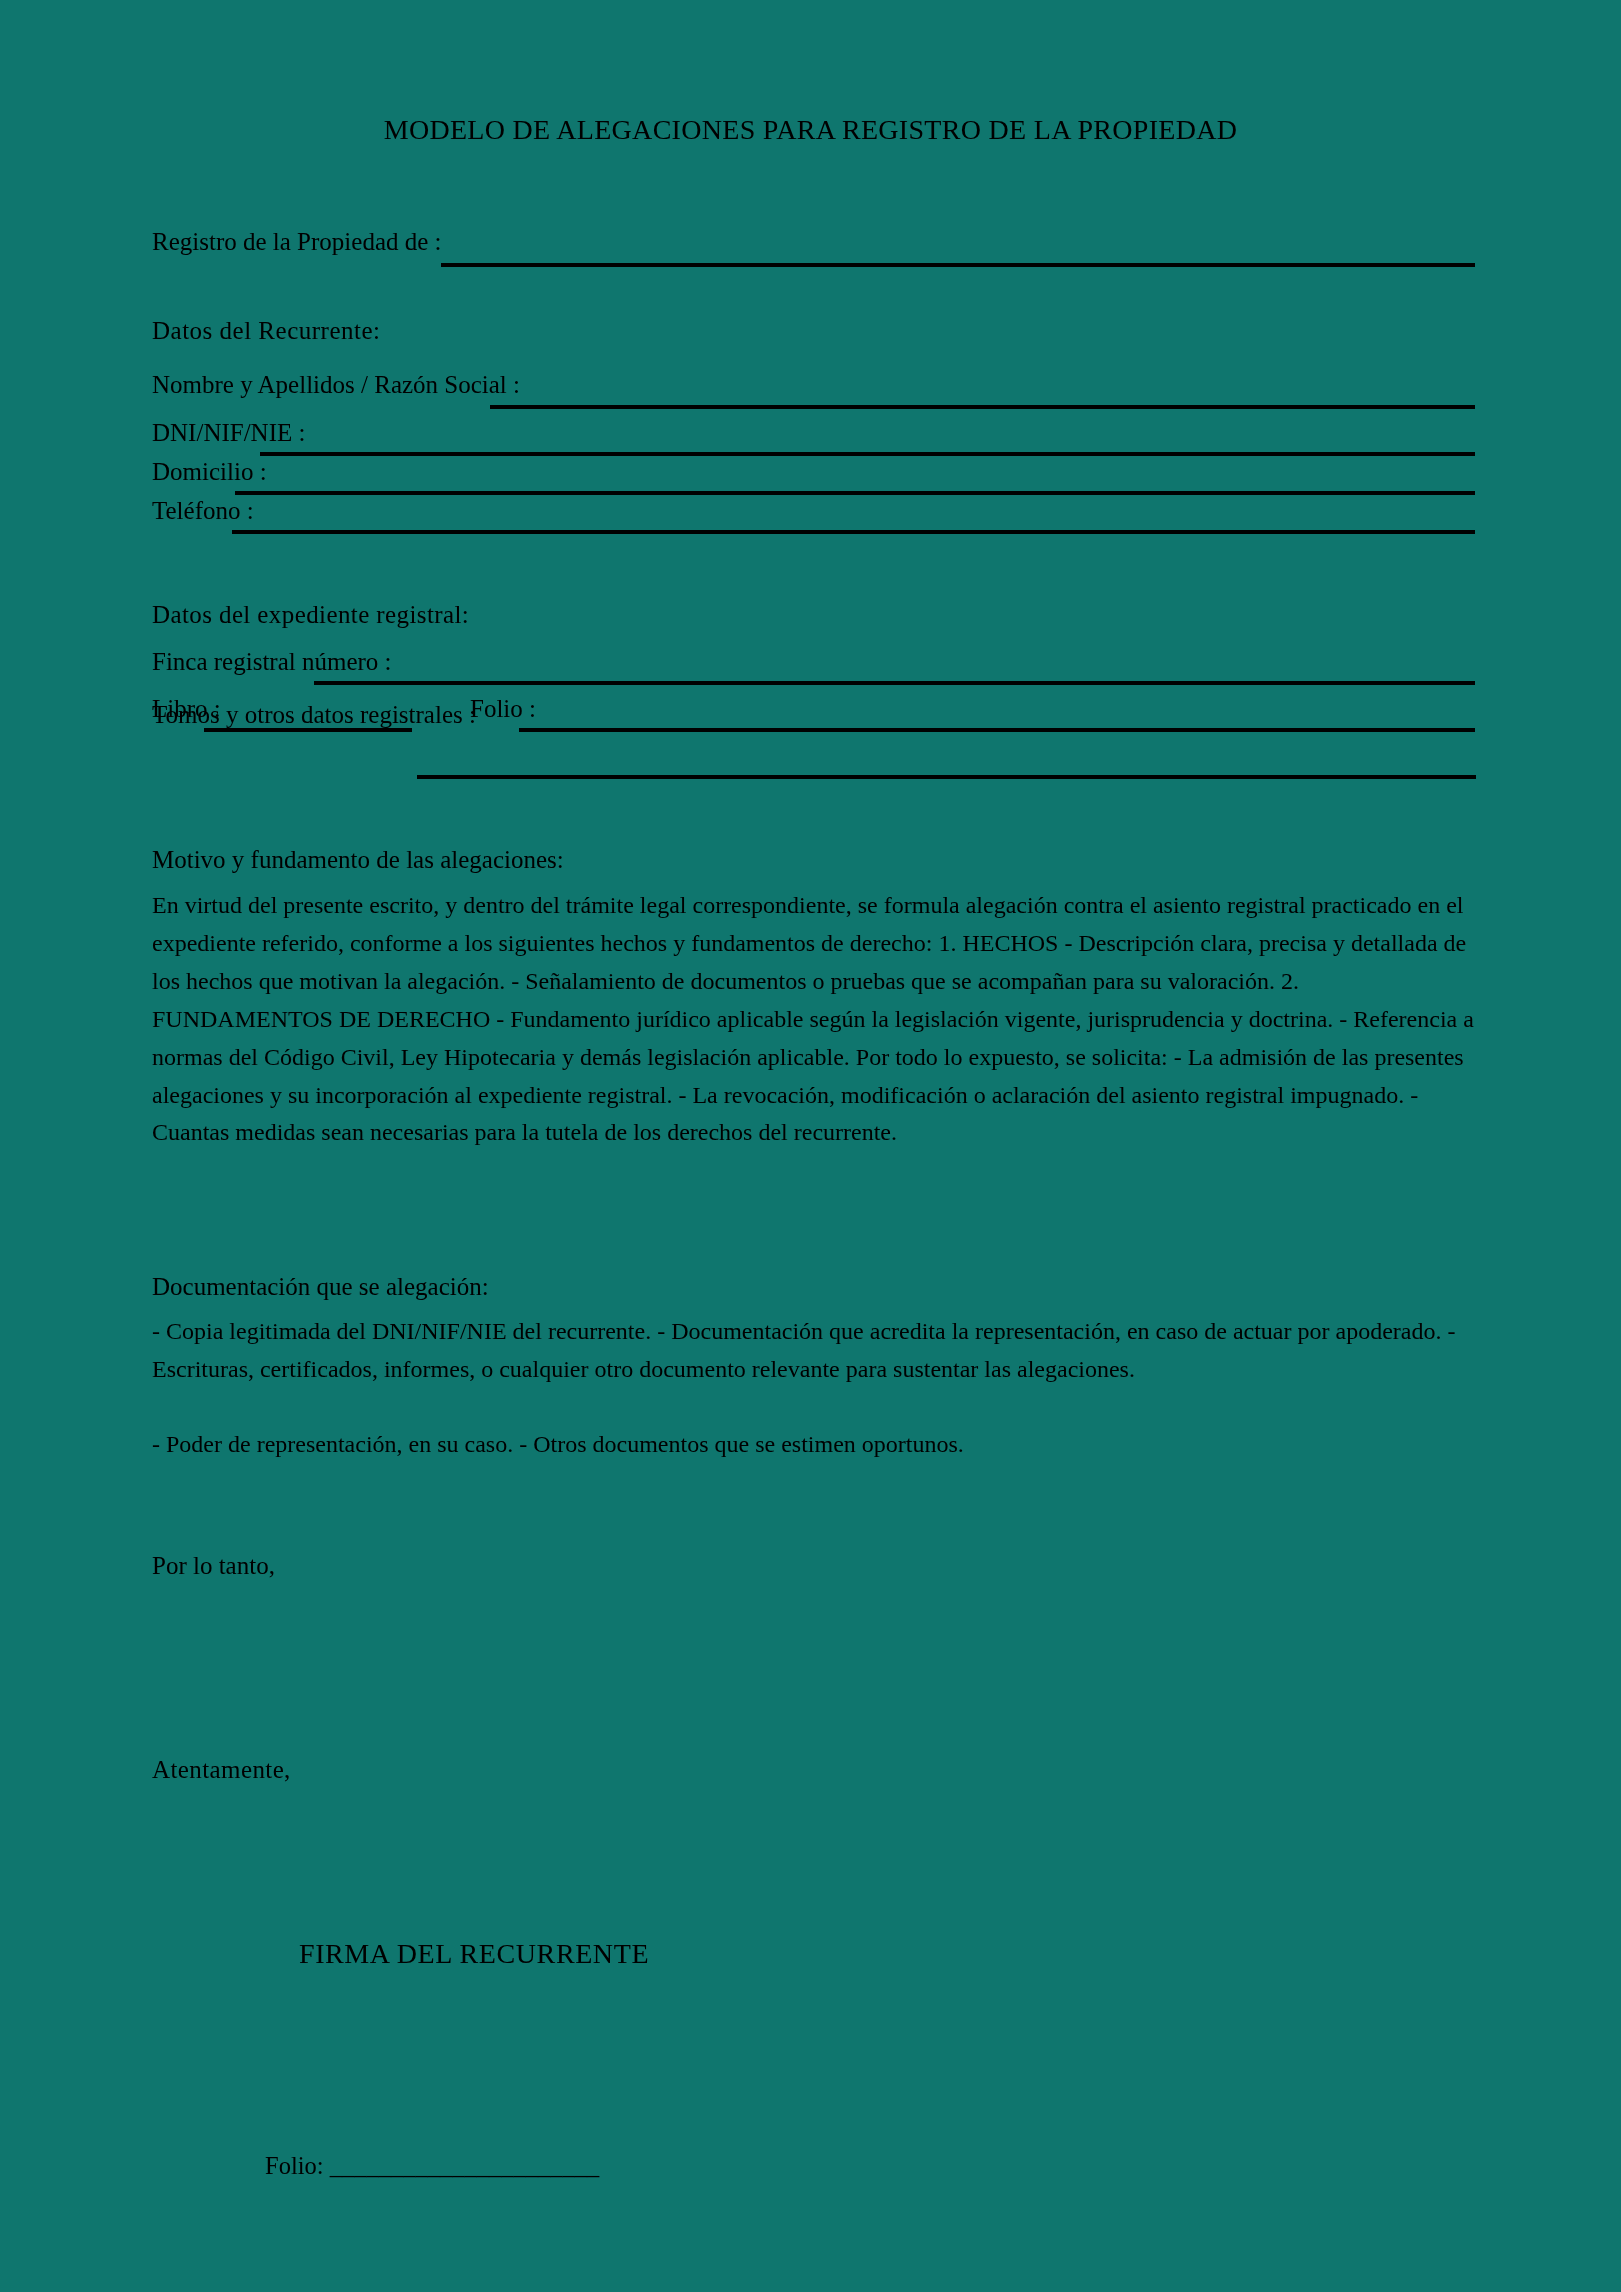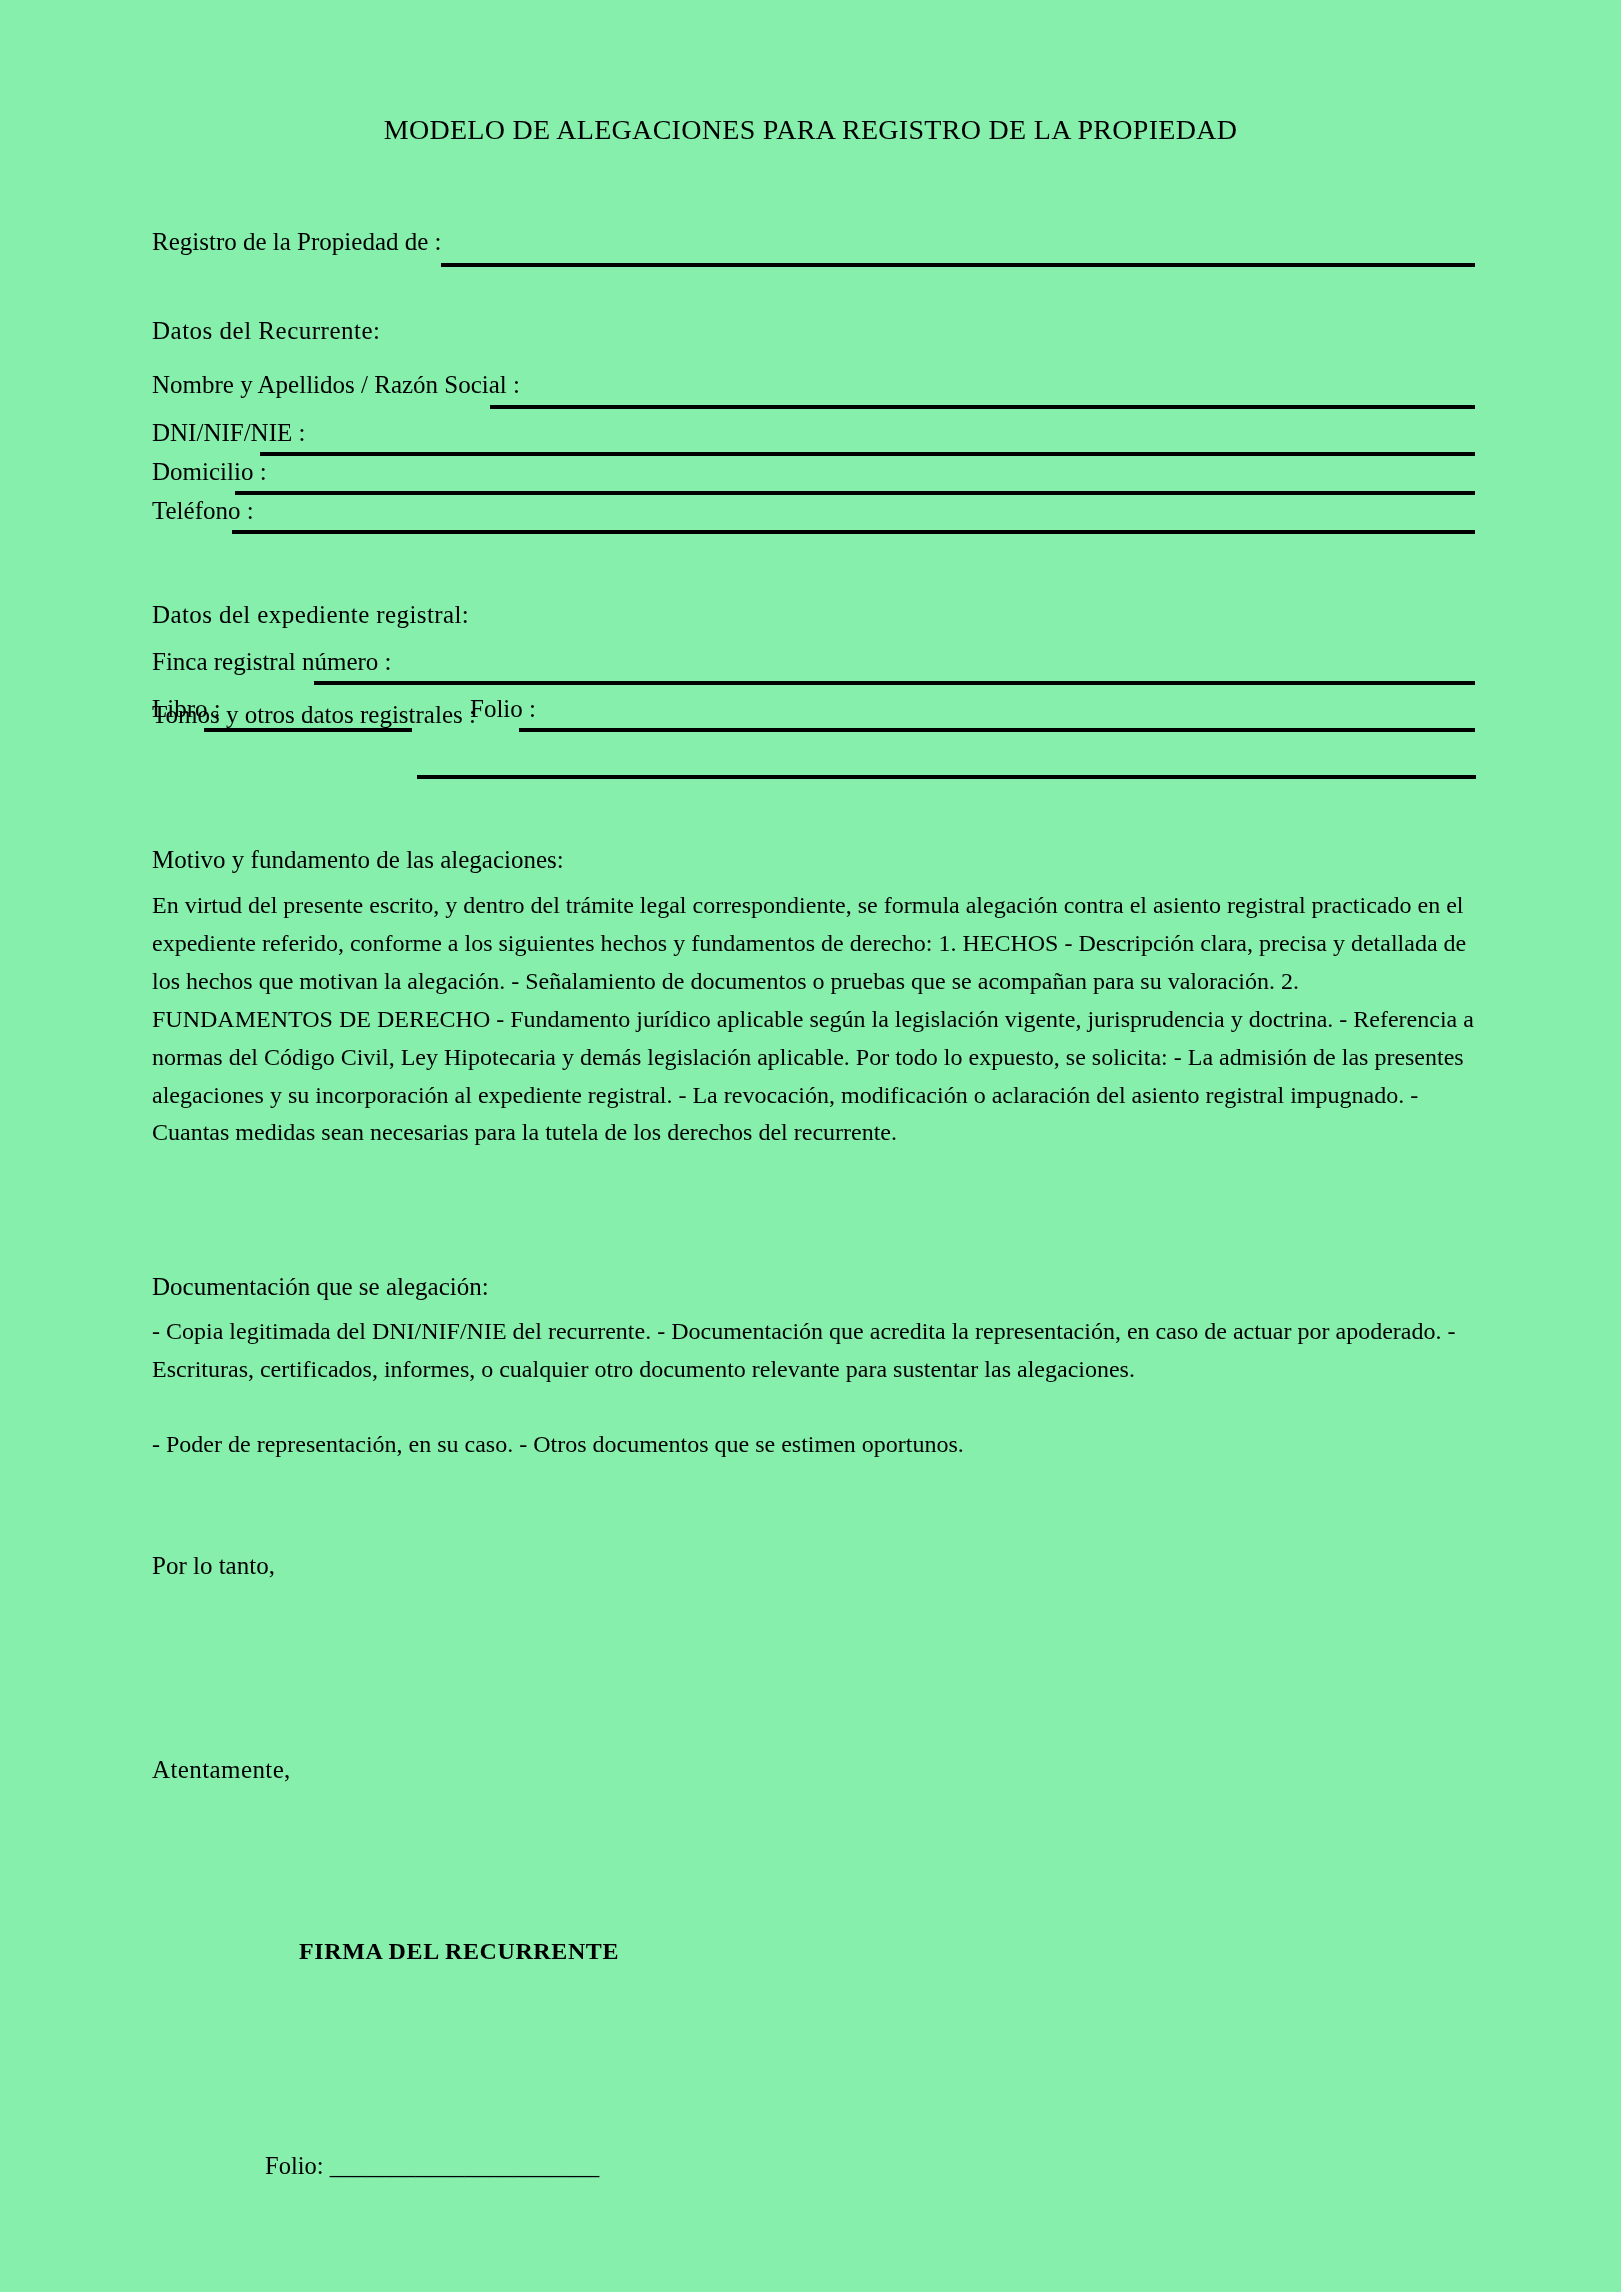--- a/index.html
+++ b/index.html
@@ -4,21 +4,21 @@
 <style>
   html, body {
     margin: 0;
     padding: 0;
     background: #ffffff;
   }
   .page {
     position: relative;
     width: 1621px;
     height: 2293px;
-    background: #86efac;
+    background: #0f766e;
     font-family: "Liberation Serif", "DejaVu Serif", serif;
     color: #000000;
     overflow: hidden;
   }
 
   
   .doc-title {
     position: absolute;
     left: 0;
     top: 114px;
@@ -47,24 +47,23 @@
   
   .para {
     position: absolute;
     font-size: 24px;
     line-height: 1.58;
     text-align: left;
   }
 
   .sig-label {
     position: absolute;
-    font-size: 24px;
+    font-size: 28px;
     letter-spacing: 0.6px;
     white-space: nowrap;
-    font-weight: bold;
   }
 
   .firma-line {
     position: absolute;
     font-size: 24.5px;
     white-space: nowrap;
   }
 </style>
 </head>
 <body>

